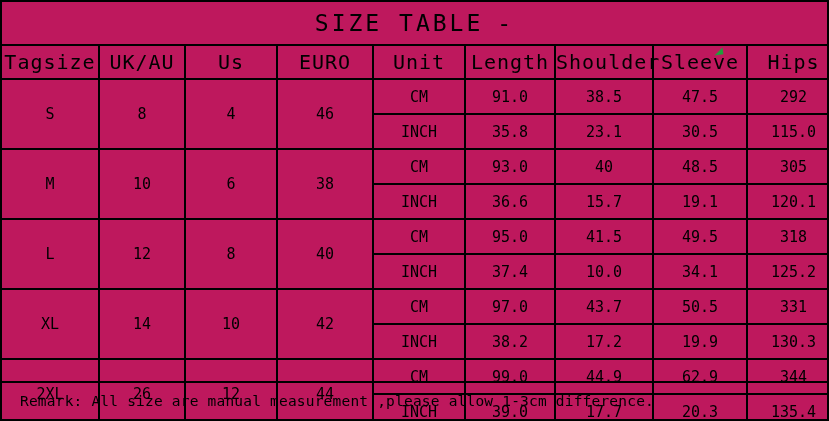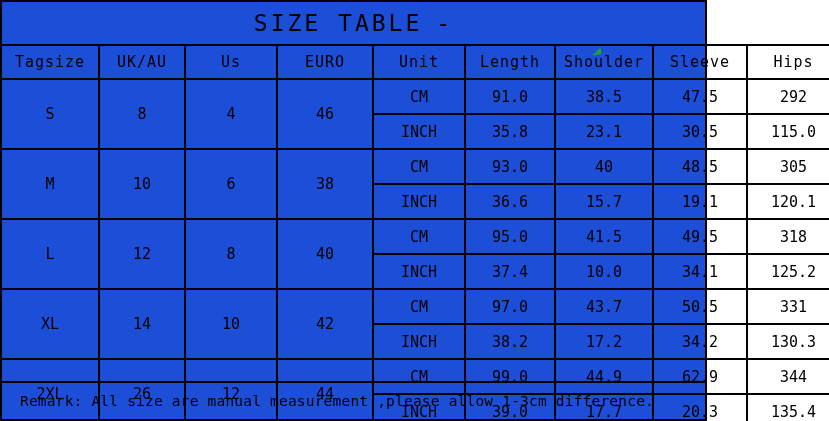--- a/index.html
+++ b/index.html
@@ -9,25 +9,25 @@
   }
   body {
     width: 829px;
     height: 421px;
     font-family: "DejaVu Sans Mono", monospace;
     color: #000000;
     overflow: hidden;
   }
   .sheet {
     position: relative;
-    width: 707px;
+    width: 829px;
     height: 421px;
     box-sizing: border-box;
     border: 2px solid #000;
-    background: #1d4ed8;
+    background: #be185d;
   }
   .title-row {
     height: 42px;
     display: flex;
     align-items: center;
     justify-content: center;
     font-size: 23px;
     letter-spacing: 3px;
     font-family: "DejaVu Sans Mono", monospace;
   }
@@ -45,21 +45,21 @@
   table.size-table td, table.size-table th {
     border: 2px solid #000;
     text-align: center;
     vertical-align: middle;
     padding: 0;
     font-weight: normal;
     font-family: "DejaVu Sans Mono", monospace;
   }
   table.size-table thead td {
     height: 32px;
-    font-size: 15px;
+    font-size: 20px;
     letter-spacing: 1px;
   }
   table.size-table tbody td {
     height: 33px;
     font-size: 15px;
   }
   tr.head-row td:first-child {
     border-left: none;
   }
   tr.head-row td:last-child {
@@ -192,21 +192,21 @@
         <td>CM</td>
         <td>97.0</td>
         <td>43.7</td>
         <td>50.5</td>
         <td>331</td>
       </tr>
       <tr>
         <td>INCH</td>
         <td>38.2</td>
         <td>17.2</td>
-        <td>34.2</td>
+        <td>19.9</td>
         <td>130.3</td>
       </tr>
 
       <tr>
         <td rowspan="2" class="tagsize-cell">2XL</td>
         <td rowspan="2">26</td>
         <td rowspan="2">12</td>
         <td rowspan="2">44</td>
         <td>CM</td>
         <td>99.0</td>

